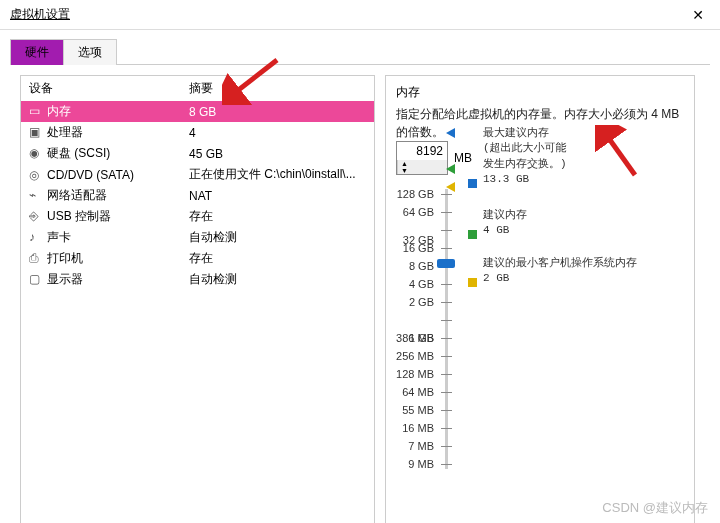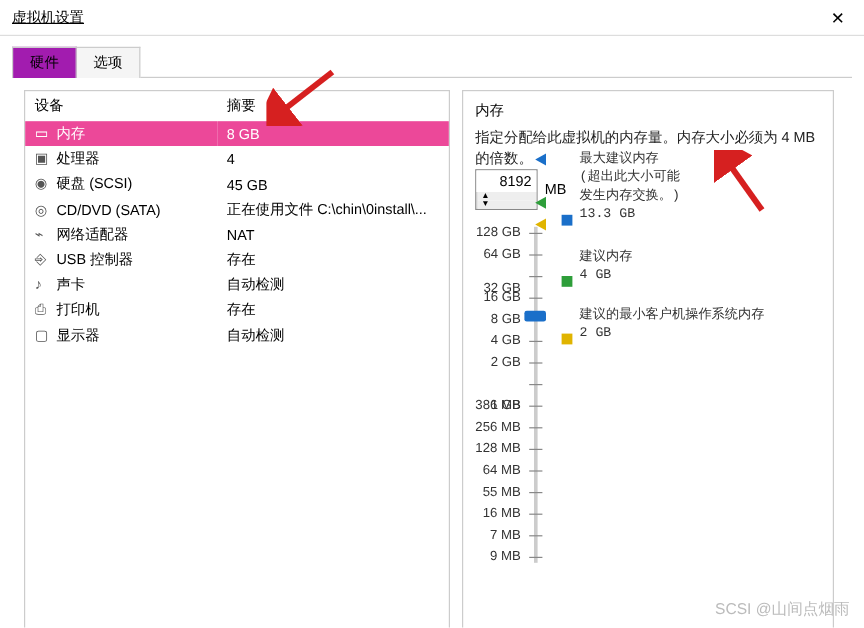--- a/index.html
+++ b/index.html
@@ -268,13 +268,13 @@
 </svg>
 <svg class="arrow-red" style="left:595px; top:125px;" width="50" height="55">
   <defs>
       <marker id="ah2" markerWidth="8" markerHeight="8" refX="2" refY="4" orient="auto">
         <polygon points="0,0 8,4 0,8" fill="#d62020"></polygon>
       </marker>
     </defs>
   <line x1="40" y1="50" x2="10" y2="8" stroke="#d62020" stroke-width="5" marker-end="url(#ah2)"></line>
 </svg>
 
-<div class="watermark">SCSI @山间点烟雨</div>
+<div class="watermark">CSDN @建议内存</div>
 
 </body></html>

